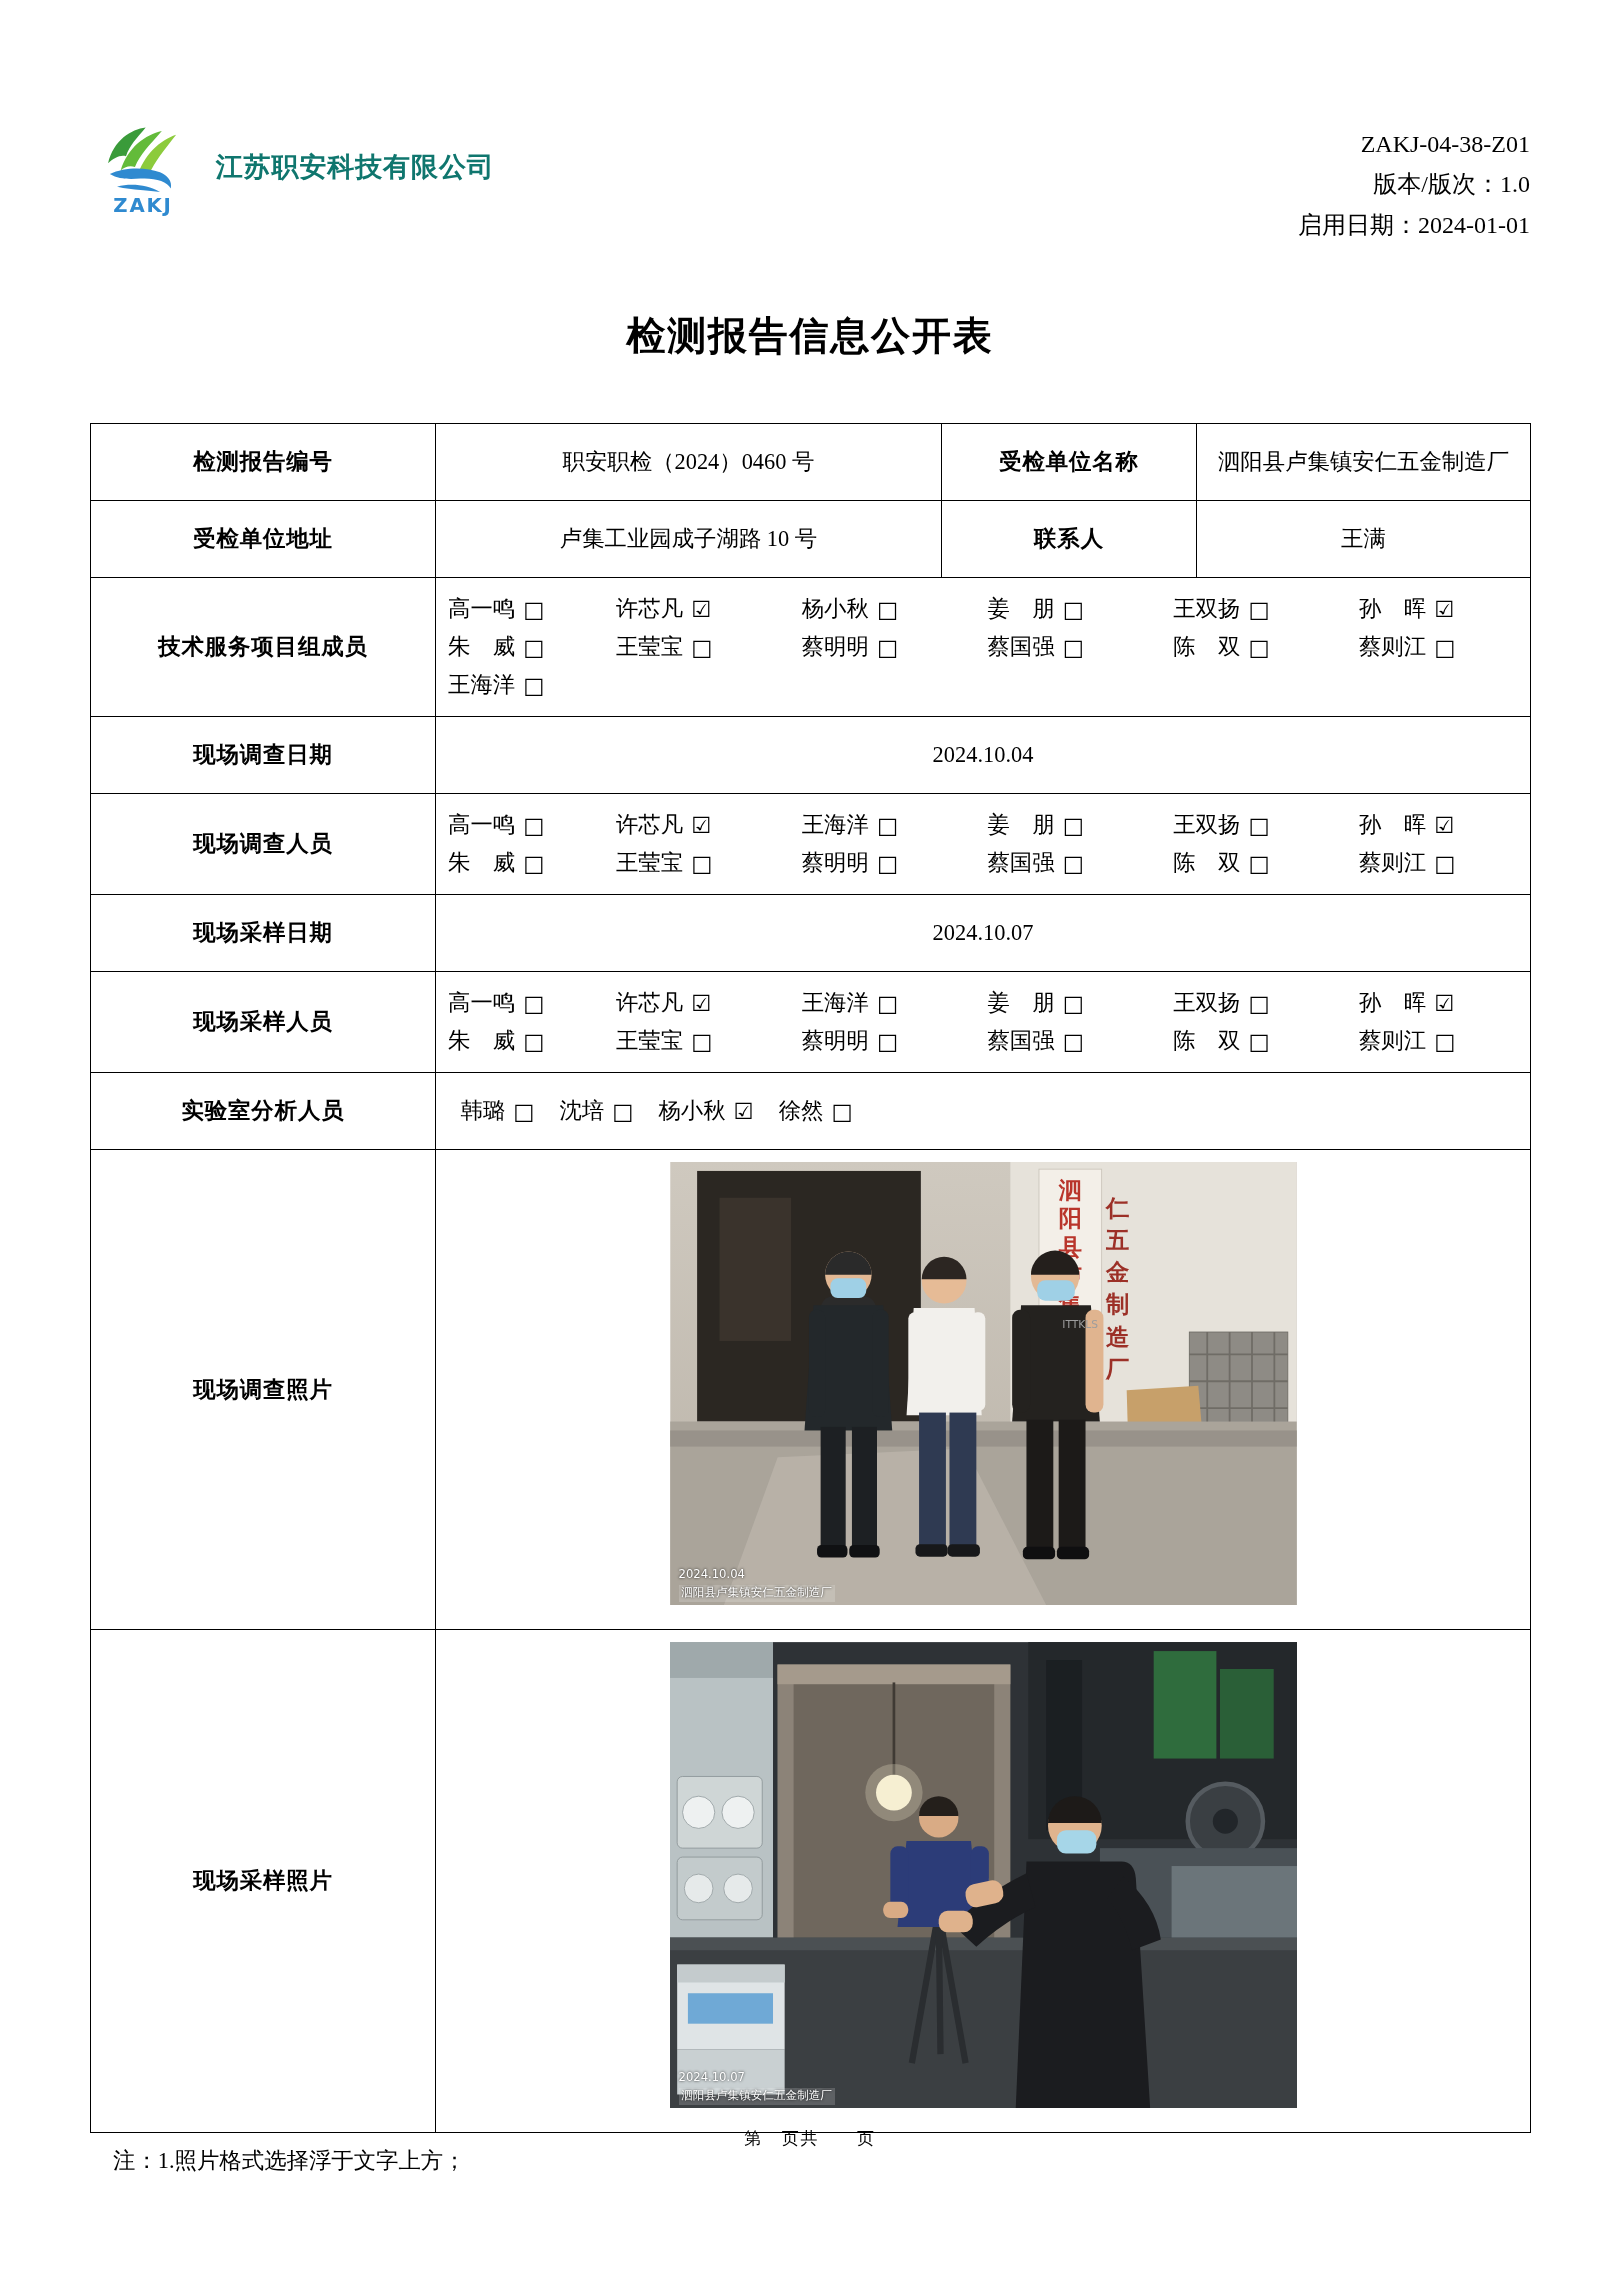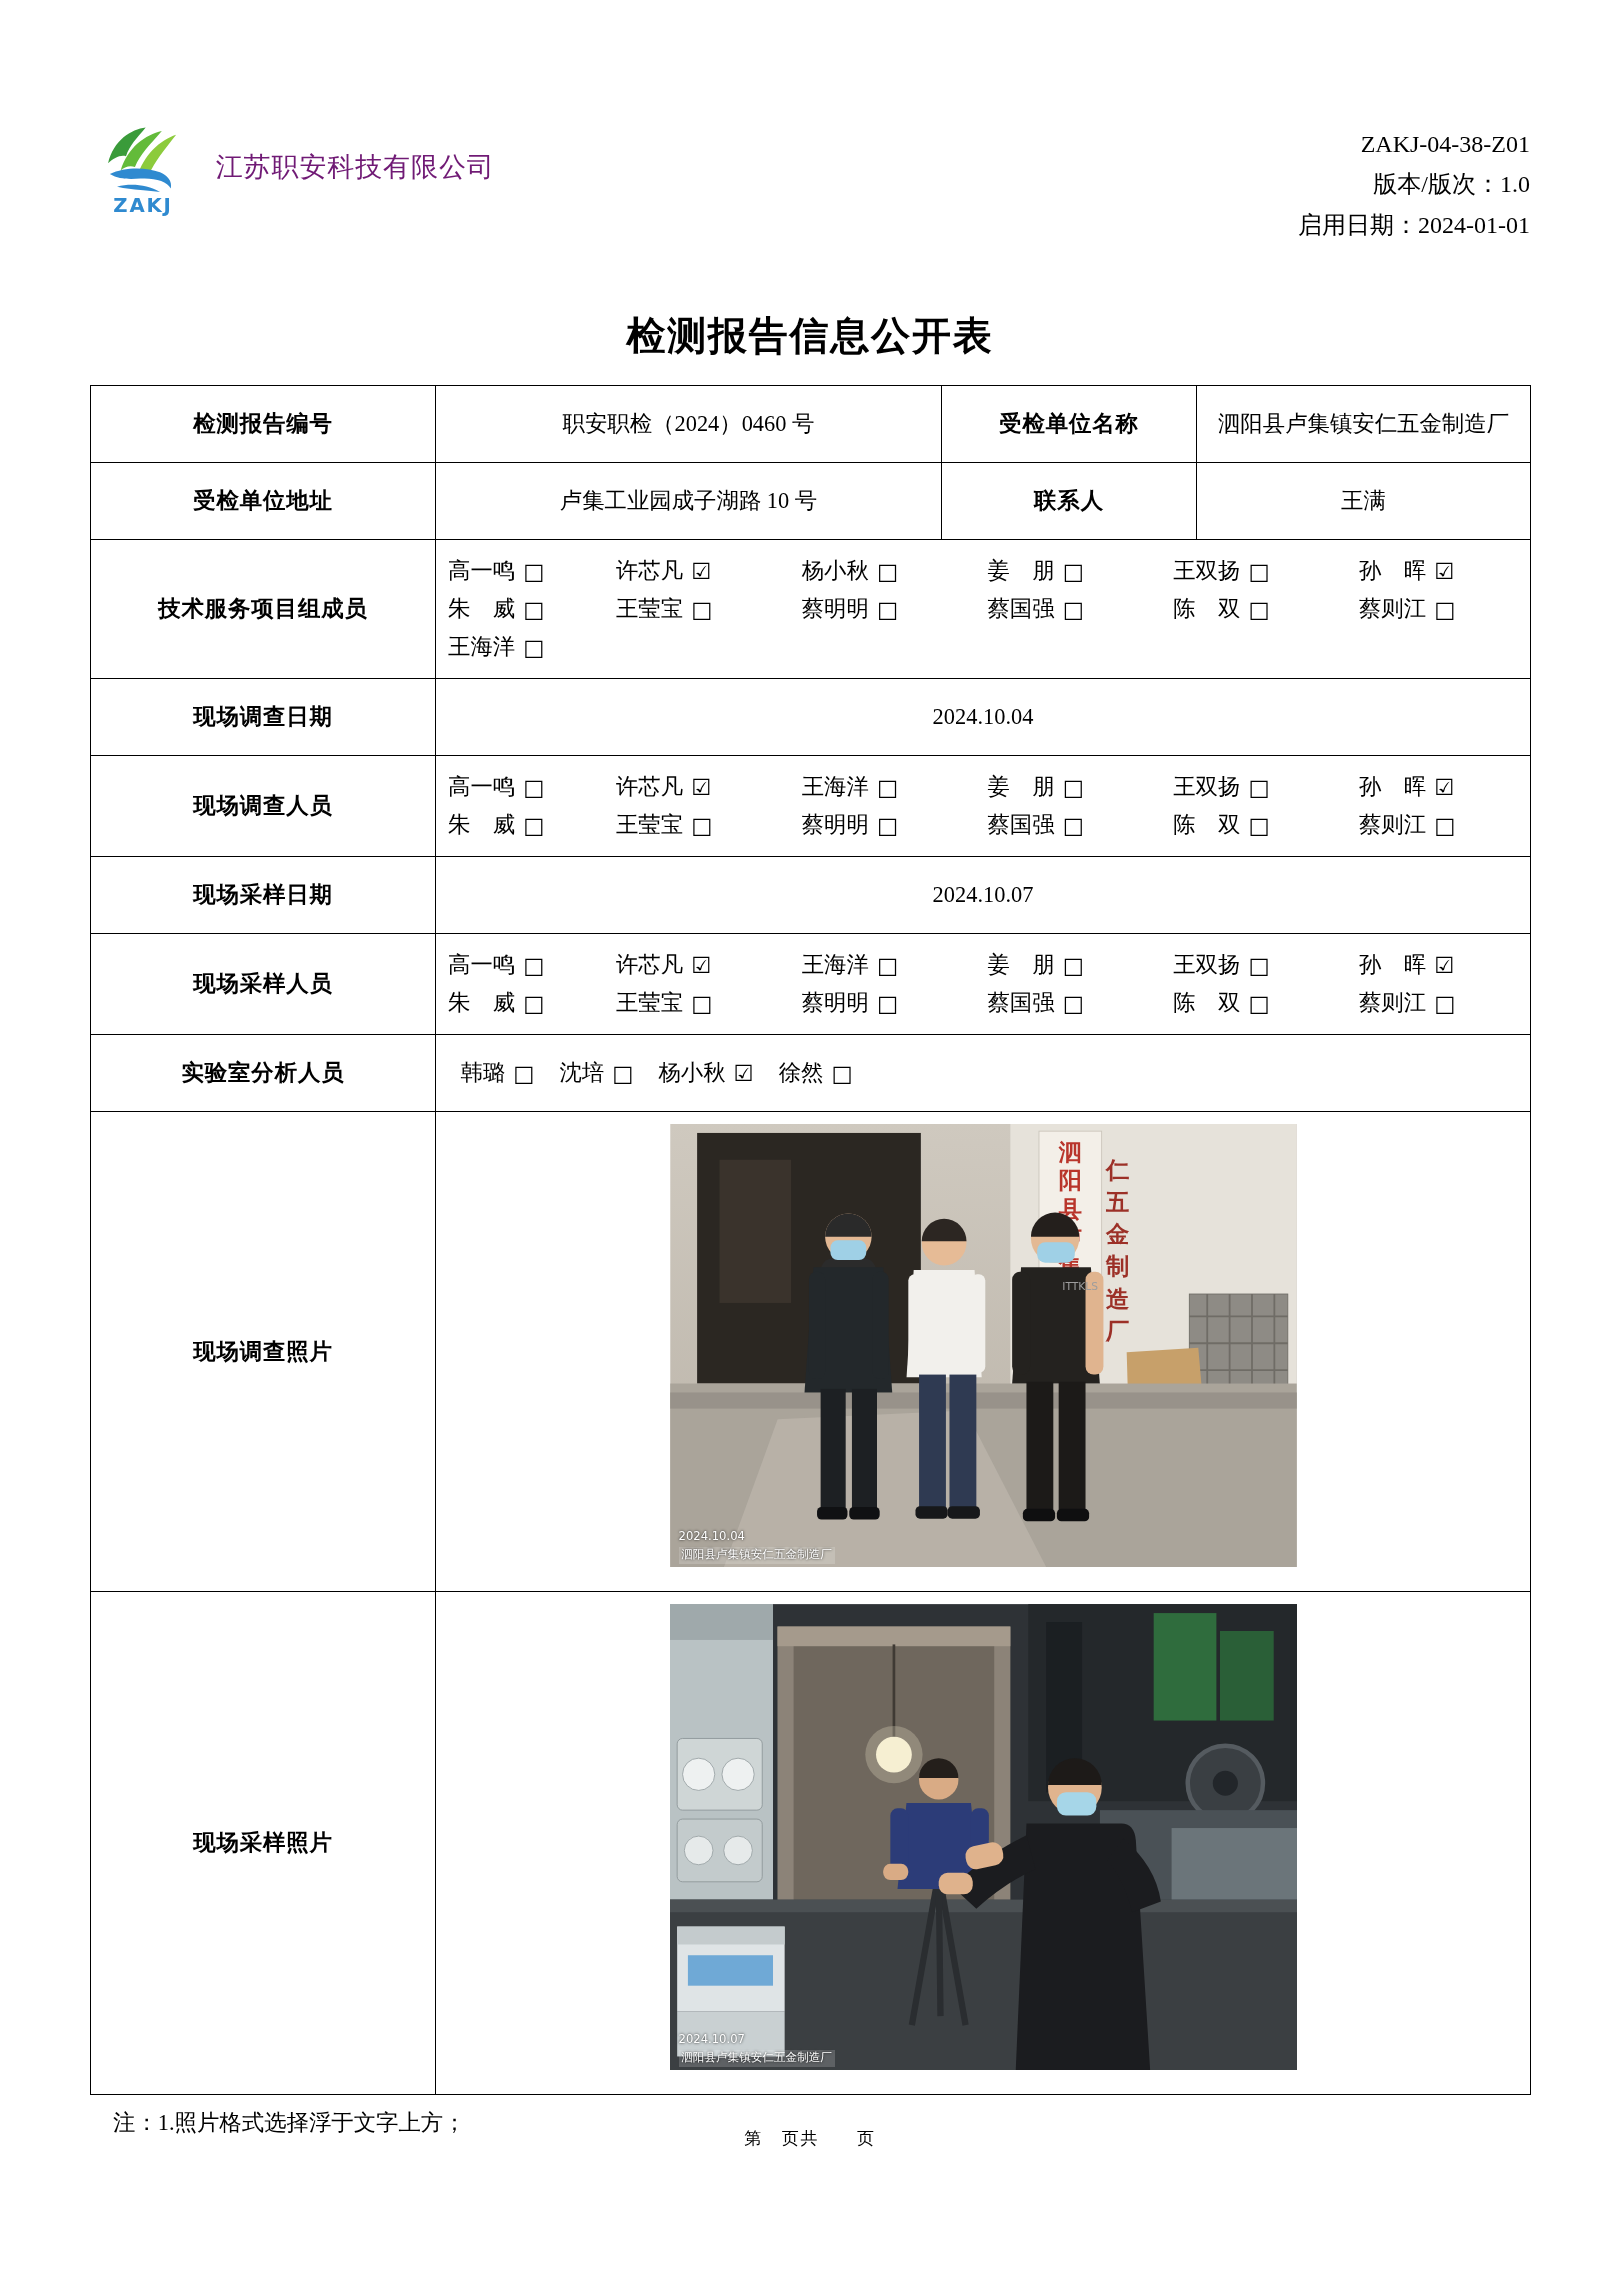--- a/index.html
+++ b/index.html
@@ -38,40 +38,40 @@
   .logo {
     width: 106px;
     height: 103px;
     position: relative;
     flex: none;
   }
   .logo svg { display: block; }
   .company-name {
     font-size: 27px;
     letter-spacing: 0.9px;
-    color: #701a75;
+    color: #0f766e;
     font-family: "DejaVu Sans", "Liberation Sans", sans-serif;
-    font-weight: 400;
+    font-weight: 700;
   }
   .header-right {
     text-align: right;
     font-size: 24px;
     line-height: 1.68;
     padding-top: 9px;
     font-family: "Liberation Serif", serif;
   }
 
   
   .doc-title {
     text-align: center;
     font-size: 39px;
     font-weight: bold;
     letter-spacing: 1.8px;
     margin-top: 64px;
-    margin-bottom: 22px;
+    margin-bottom: 60px;
     font-family: Liberation Serif, serif;
   }
 
   
   table.main {
     width: 1440px;
     border-collapse: collapse;
     table-layout: fixed;
     font-size: 22.4px;
   }

